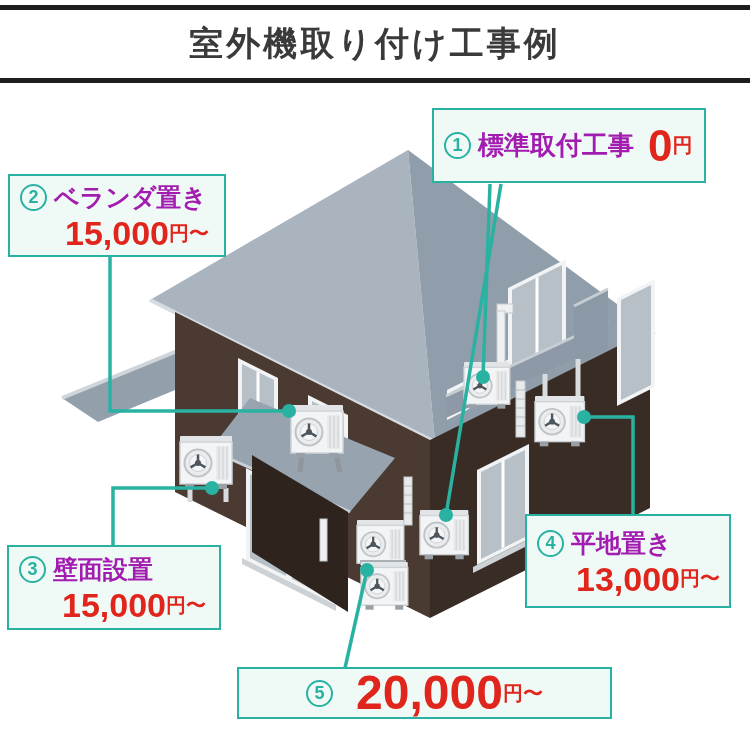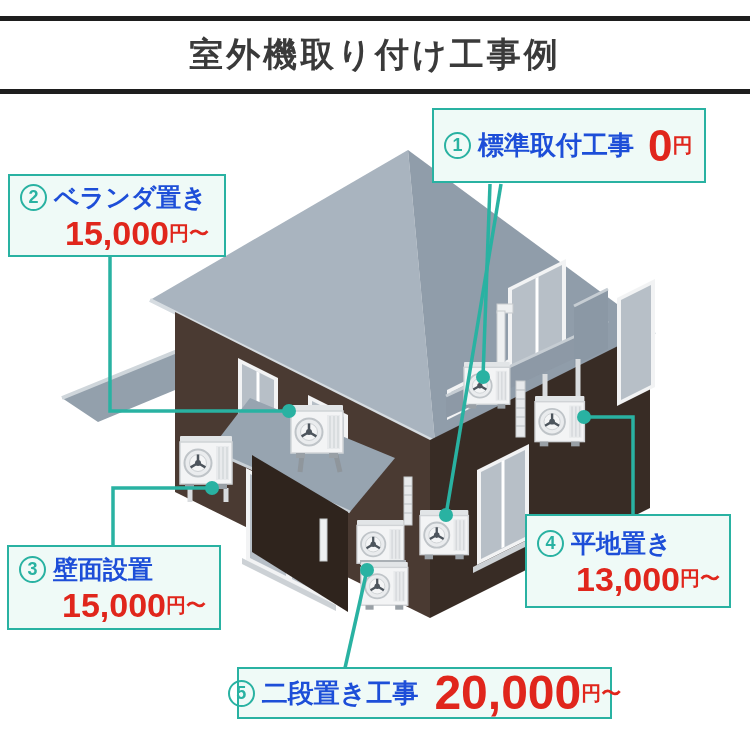--- a/index.html
+++ b/index.html
@@ -1,31 +1,31 @@
 <!DOCTYPE html>
 <html><head>
 <meta charset="utf-8">
 <style>
   html,body{margin:0;padding:0;background:#ffffff;}
   #stage{position:relative;width:750px;height:750px;background:#ffffff;overflow:hidden;
          font-family:"Liberation Sans","DejaVu Sans",sans-serif;}
   #stage svg{position:absolute;left:0;top:0;}
   
-  .title-band{position:absolute;left:0;top:16px;width:750px;height:68px;
+  .title-band{position:absolute;left:0;top:5px;width:750px;height:68px;
     border-top:5px solid #1e1e1e;border-bottom:5px solid #1e1e1e;
     display:flex;align-items:center;justify-content:center;}
   .title-band h1{margin:0;font-size:34px;font-weight:700;color:#3a3a3a;letter-spacing:3px;}
   
   .callout{position:absolute;box-sizing:border-box;border:2px solid #29b2a2;background:#effaf7;
     color:#29b2a2;display:flex;flex-direction:column;justify-content:center;}
   .row{display:flex;align-items:center;}
   .numc{display:inline-flex;align-items:center;justify-content:center;flex:0 0 auto;
     width:27px;height:27px;border:2px solid #29b2a2;border-radius:50%;
     font-size:18px;font-weight:700;color:#29b2a2;margin-right:7px;box-sizing:border-box;}
-  .lbl{font-weight:700;color:#1d4ed8;white-space:nowrap;}
+  .lbl{font-weight:700;color:#a21caf;white-space:nowrap;}
   .price{font-weight:700;color:#e0261c;white-space:nowrap;line-height:1;}
   .yen{font-weight:700;color:#e0261c;font-size:20px;}
   .note{color:#222;font-size:14px;text-align:center;font-weight:400;margin-top:2px;}
   #b1{left:432px;top:108px;width:274px;height:75px;padding:4px 10px;}
   #b1 .lbl{font-size:26px;}
   #b1 .price{font-size:44px;margin-left:14px;}
   #b2{left:8px;top:174px;width:218px;height:83px;padding:4px 10px;}
   #b3{left:7px;top:545px;width:214px;height:85px;padding:4px 10px;}
   #b4{left:525px;top:514px;width:206px;height:94px;padding:4px 10px;}
   .two-line .lbl{font-size:25px;}
@@ -239,19 +239,18 @@
     </div>
     <div class="row price-row">
       <span class="price">13,000</span>
       <span class="yen">円〜</span>
     </div>
   </div>
 
   <div id="b5" class="callout">
     <div class="row">
       <span class="numc">5</span>
-      <span class="lbl">二段置き工事</span>
       <span class="price">20,000</span>
       <span class="yen">円〜</span>
     </div>
   </div>
 
 </div>
 
 </body></html>

